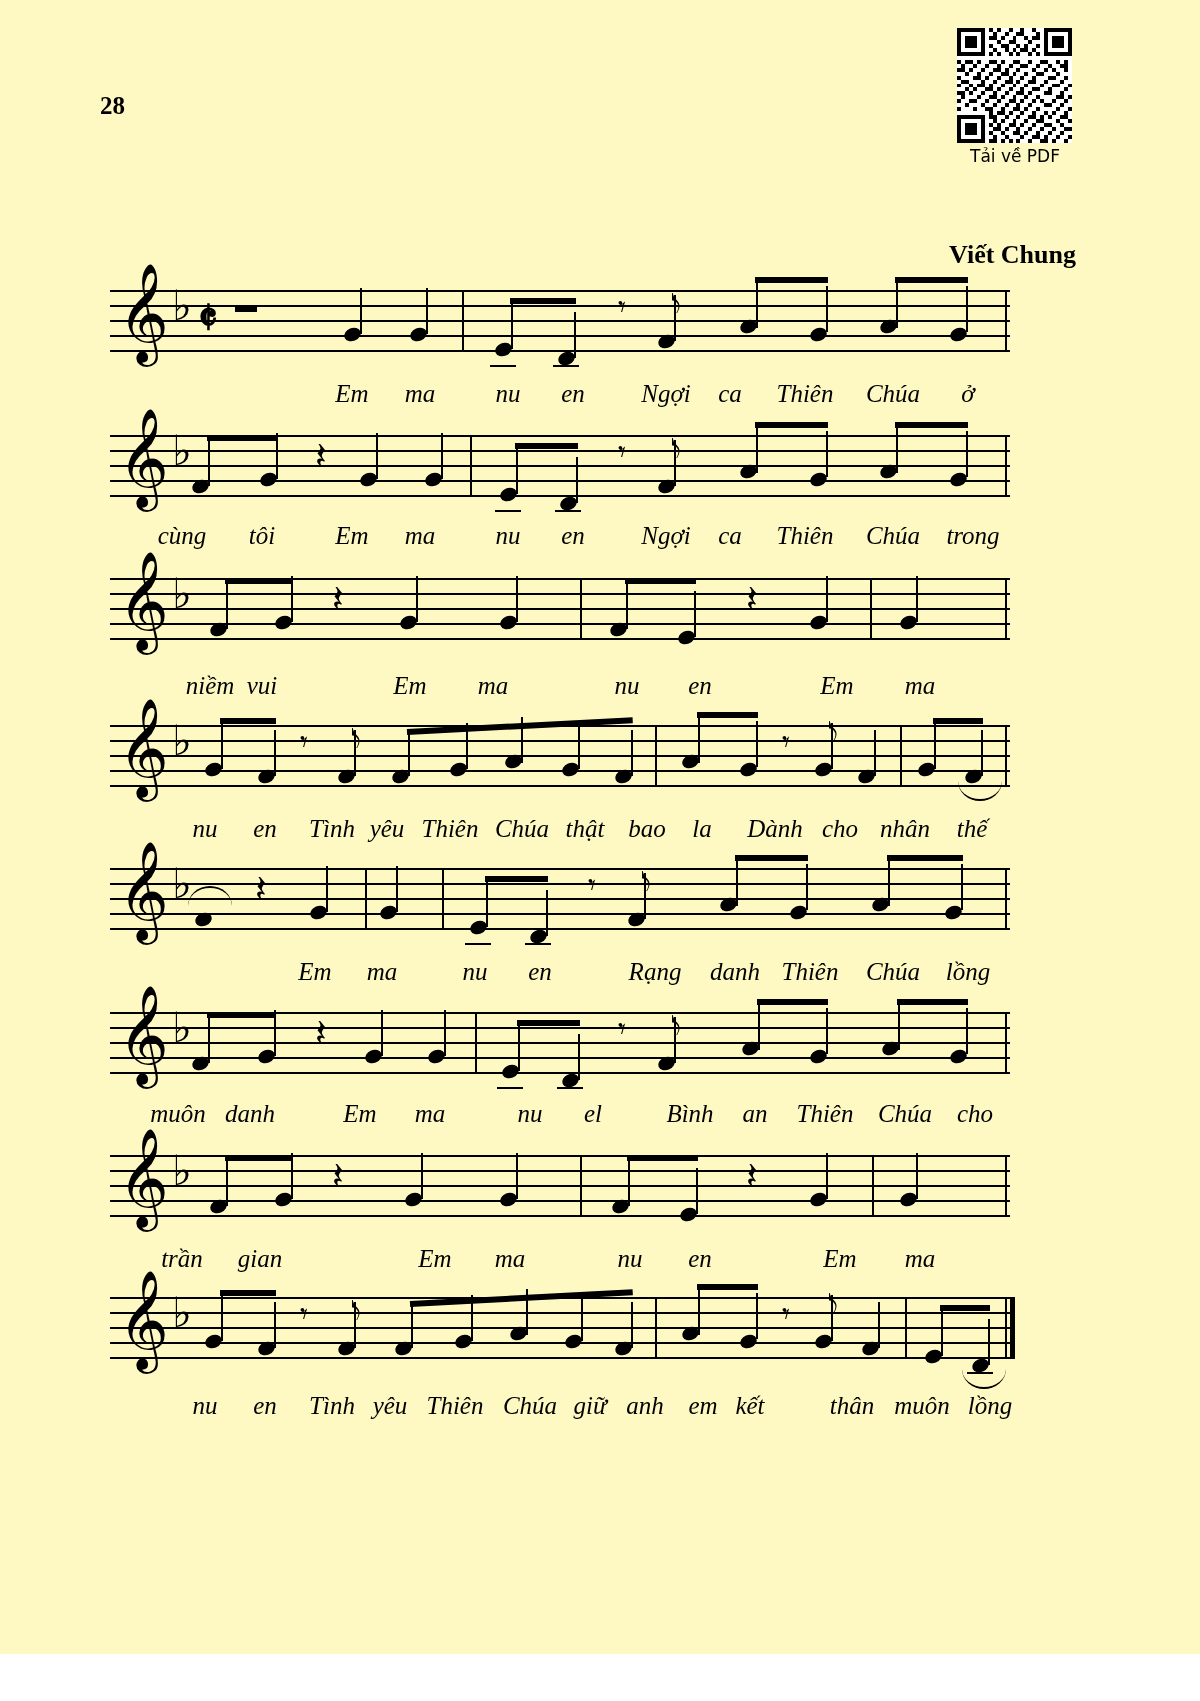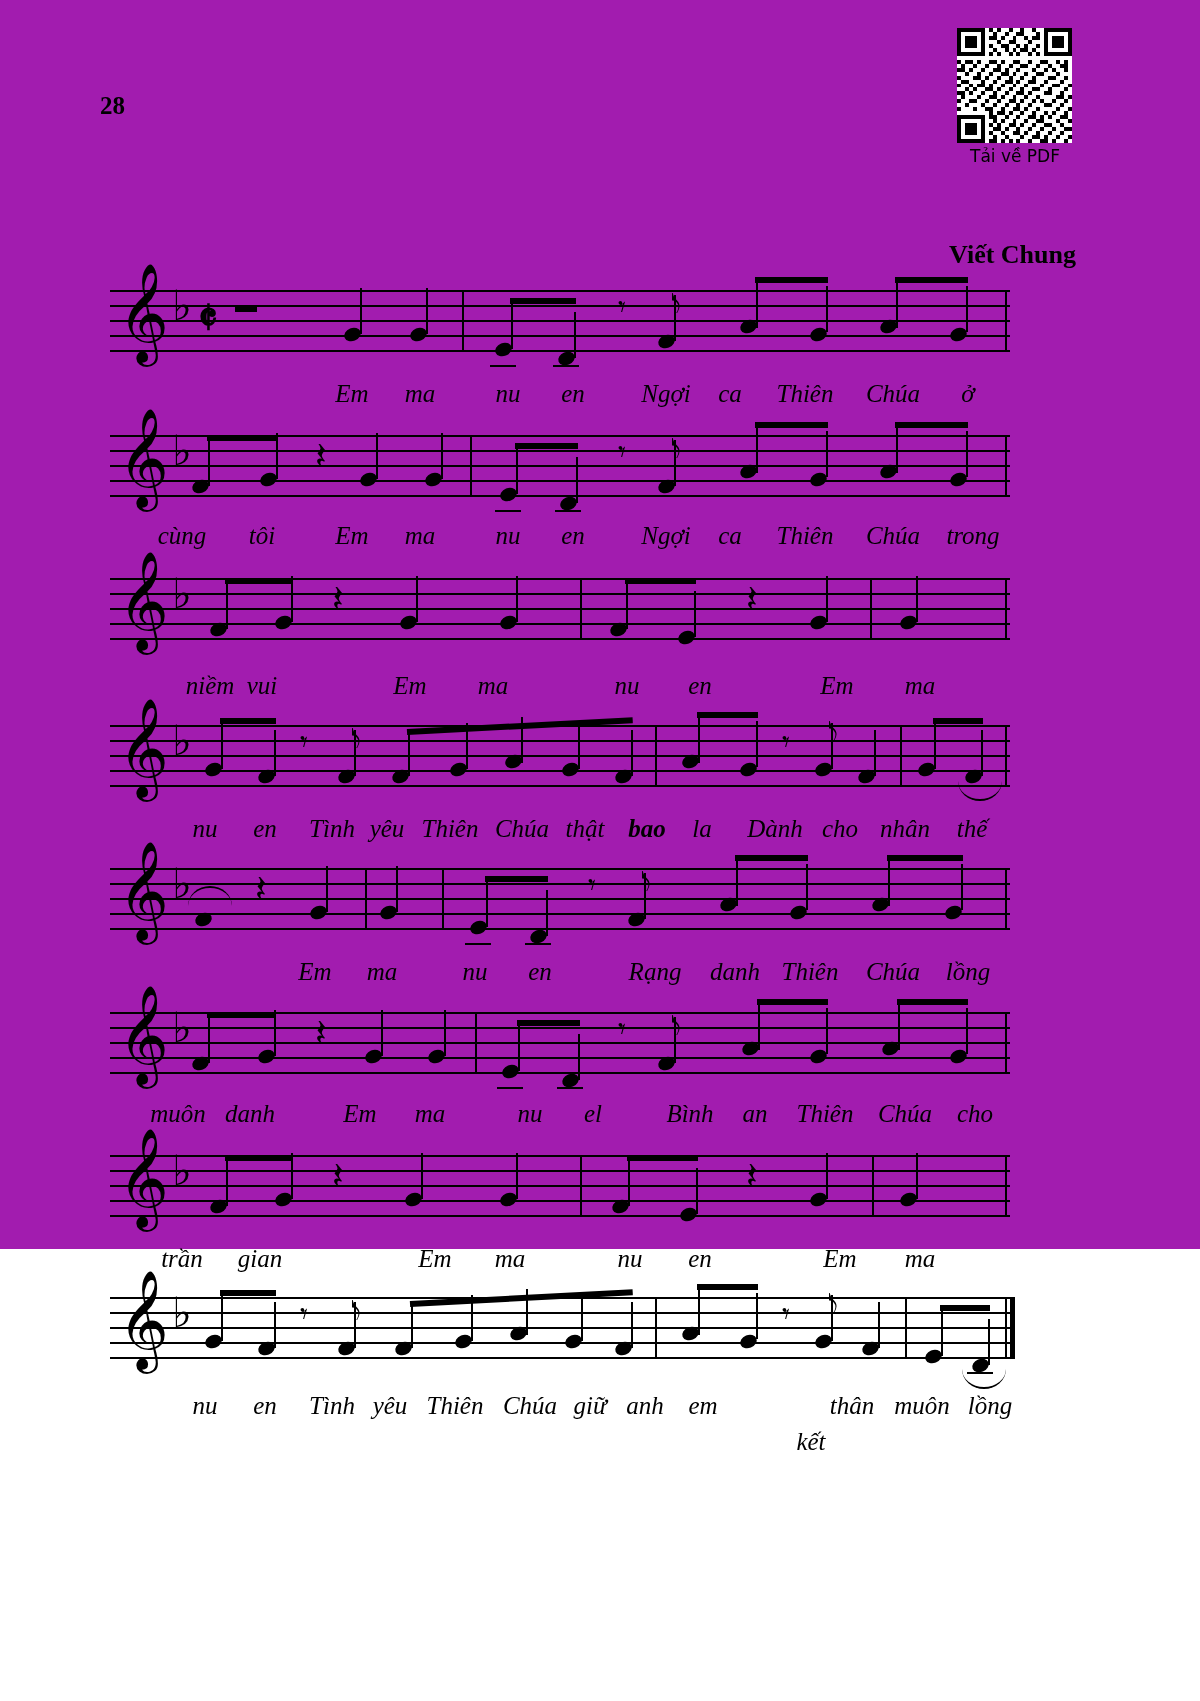--- a/index.html
+++ b/index.html
@@ -11,22 +11,22 @@
     width: 1200px;
     height: 1701px;
     position: relative;
     font-family: "Liberation Serif", serif;
     overflow: hidden;
   }
   .page {
     position: absolute;
     left: 0; top: 0;
     width: 1200px;
-    height: 1249px;
-    background: #a21caf;
+    height: 1654px;
+    background: #fef9c3;
   }
 
   
   .page-number {
     position: absolute;
     left: 100px;
     top: 92px;
     font-family: "Liberation Serif", serif;
     font-weight: bold;
     font-size: 25px;
@@ -719,21 +719,21 @@
     </div>
   </div>
   <div class="lyrics" style="top:815px;">
       <span style="left: 95px;">nu</span>
       <span style="left: 155px;">en</span>
       <span style="left: 222px;">Tình</span>
       <span style="left: 277px;">yêu</span>
       <span style="left: 340px;">Thiên</span>
       <span style="left: 412px;">Chúa</span>
       <span style="left: 475px;">thật</span>
-      <span style="left: 537px; font-weight: bold;">bao</span>
+      <span style="left: 537px;">bao</span>
       <span style="left: 592px;">la</span>
       <span style="left: 665px;">Dành</span>
       <span style="left: 730px;">cho</span>
       <span style="left: 795px;">nhân</span>
       <span style="left: 862px;">thế</span>
     </div>
 
   <div class="system" style="top:868px;">
     <div class="staff">
       <div class="line l0"></div>
@@ -978,19 +978,19 @@
   <div class="lyrics" style="top:1392px;">
       <span style="left: 95px;">nu</span>
       <span style="left: 155px;">en</span>
       <span style="left: 222px;">Tình</span>
       <span style="left: 280px;">yêu</span>
       <span style="left: 345px;">Thiên</span>
       <span style="left: 420px;">Chúa</span>
       <span style="left: 480px;">giữ</span>
       <span style="left: 535px;">anh</span>
       <span style="left: 593px;">em</span>
-      <span style="left: 701px; margin-top: 36px;">kết</span>
+      <span style="left: 640px;">kết</span>
       <span style="left: 742px;">thân</span>
       <span style="left: 812px;">muôn</span>
       <span style="left: 880px;">lồng</span>
     </div>
 
 </div>
 
 </body></html>

